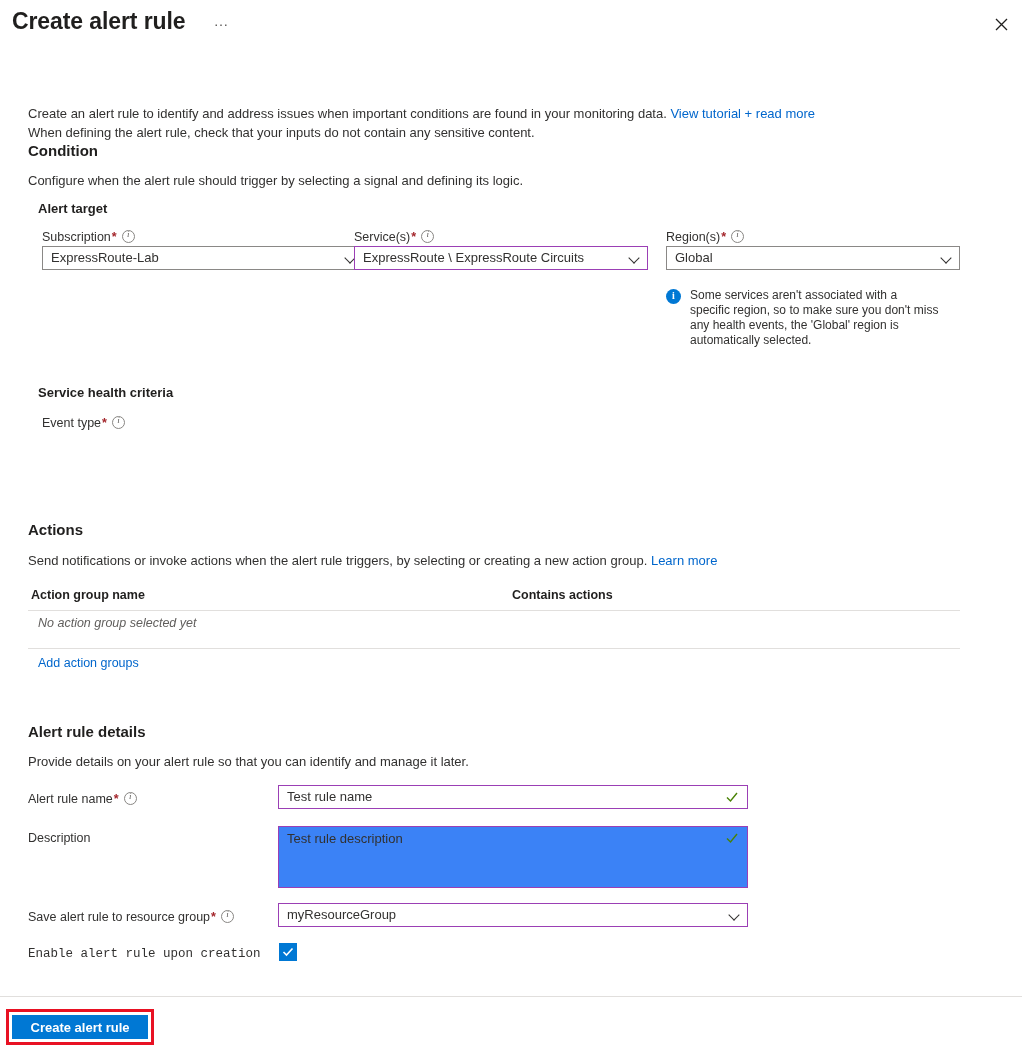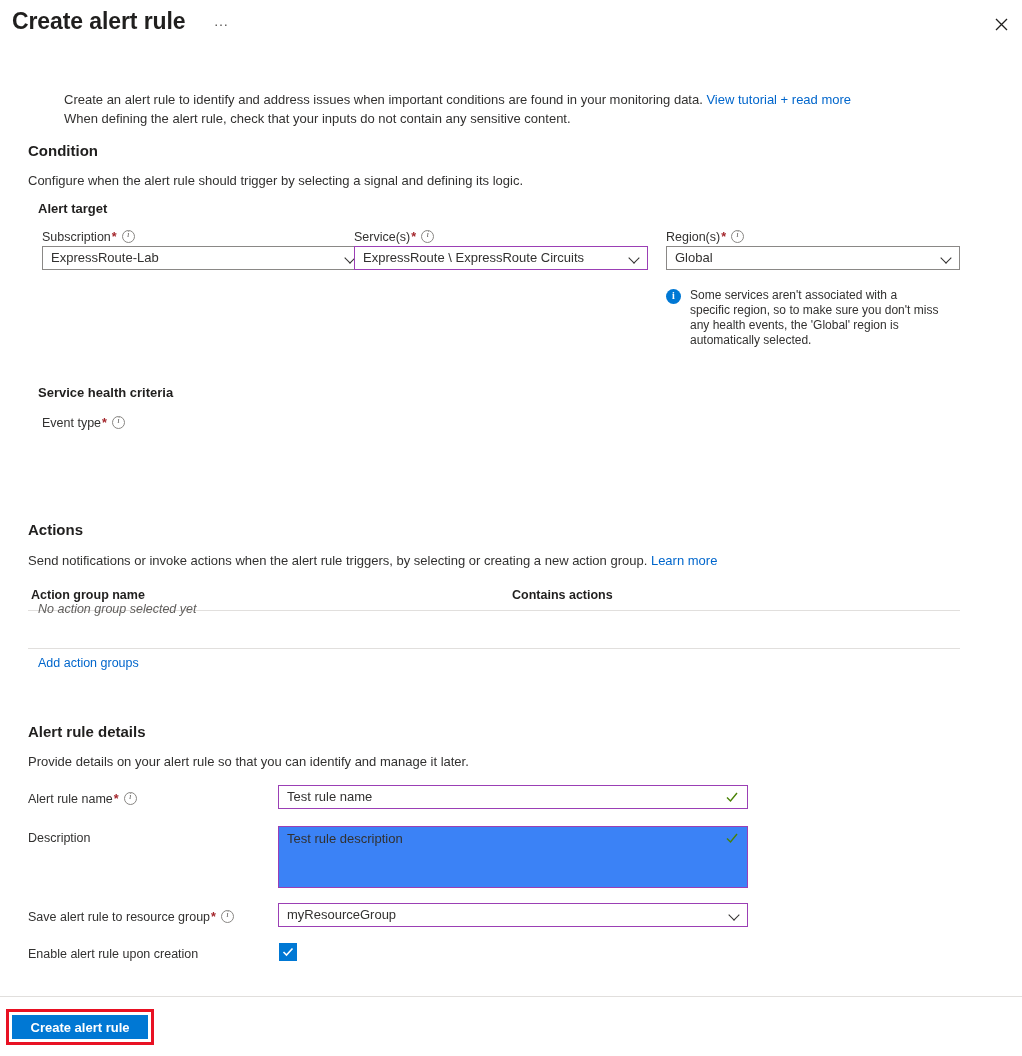--- a/index.html
+++ b/index.html
@@ -53,26 +53,25 @@
 
   
   .content {
     position: absolute;
     top: 48px; left: 0; right: 0; bottom: 60px;
     overflow: hidden;
   }
 
   .intro {
     position: absolute;
-    left: 28px; top: 42px;
+    left: 28px; top: 56px;
     width: 940px;
     line-height: 19px;
     font-size: 13px;
     color: #323130;
-    margin-left: 36px;
   }
   .intro .line2 { display: block; }
 
   a.link {
     color: #0066cc;
     text-decoration: none;
     cursor: pointer;
   }
 
   .section-head {
@@ -331,21 +330,21 @@
   </div>
 
   <div class="section-head" style="top:473px;">Actions</div>
   <div class="section-sub" style="top:505px; width:940px;">
     <span>Send notifications or invoke actions when the alert rule triggers, by selecting or creating a new action group. </span><a class="link">Learn more</a>
   </div>
 
   <div class="tbl-head" style="left:31px; top:540px;">Action group name</div>
   <div class="tbl-head" style="left:512px; top:540px;">Contains actions</div>
   <div class="hr" style="left:28px; top:562px; width:932px;"></div>
-  <div class="tbl-empty" style="left:38px; top:554px;font-style:italic;">No action group selected yet</div>
+  <div class="tbl-empty" style="left:38px; top:568px;font-style:italic;">No action group selected yet</div>
   <div class="hr" style="left:28px; top:600px; width:932px;"></div>
   <a class="link tbl-link" style="left:38px; top:608px;">Add action groups</a>
 
   <div class="section-head" style="top:675px;">Alert rule details</div>
   <div class="section-sub" style="top:706px;">Provide details on your alert rule so that you can identify and manage it later.</div>
 
   <div class="field-label" style="left:28px; top:742px;">
     <span>Alert rule name</span><span class="req">*</span><span class="info-icon"></span>
   </div>
   <div class="textinput accent" style="left:278px; top:737px; width:470px;">
@@ -366,21 +365,21 @@
   </div>
 
   <div class="field-label" style="left:28px; top:860px;">
     <span>Save alert rule to resource group</span><span class="req">*</span><span class="info-icon"></span>
   </div>
   <div class="dropdown accent" style="left:278px; top:855px; width:470px;">
     <span class="val">myResourceGroup</span>
     <span class="chev"></span>
   </div>
 
-  <div class="field-label" style="left:28px; top:899px;">
+  <div class="field-label" style="left:28px; top:899px;font-family:Liberation Mono, monospace;">
     <span>Enable alert rule upon creation</span>
   </div>
   <div class="checkbox" style="left:279px; top:895px;">
     <svg width="12" height="12" viewBox="0 0 12 12">
       <path d="M1.5 6 L4.5 9 L10.5 2.5" stroke="#ffffff" stroke-width="1.6" fill="none"></path>
     </svg>
   </div>
 
 </div>
 

